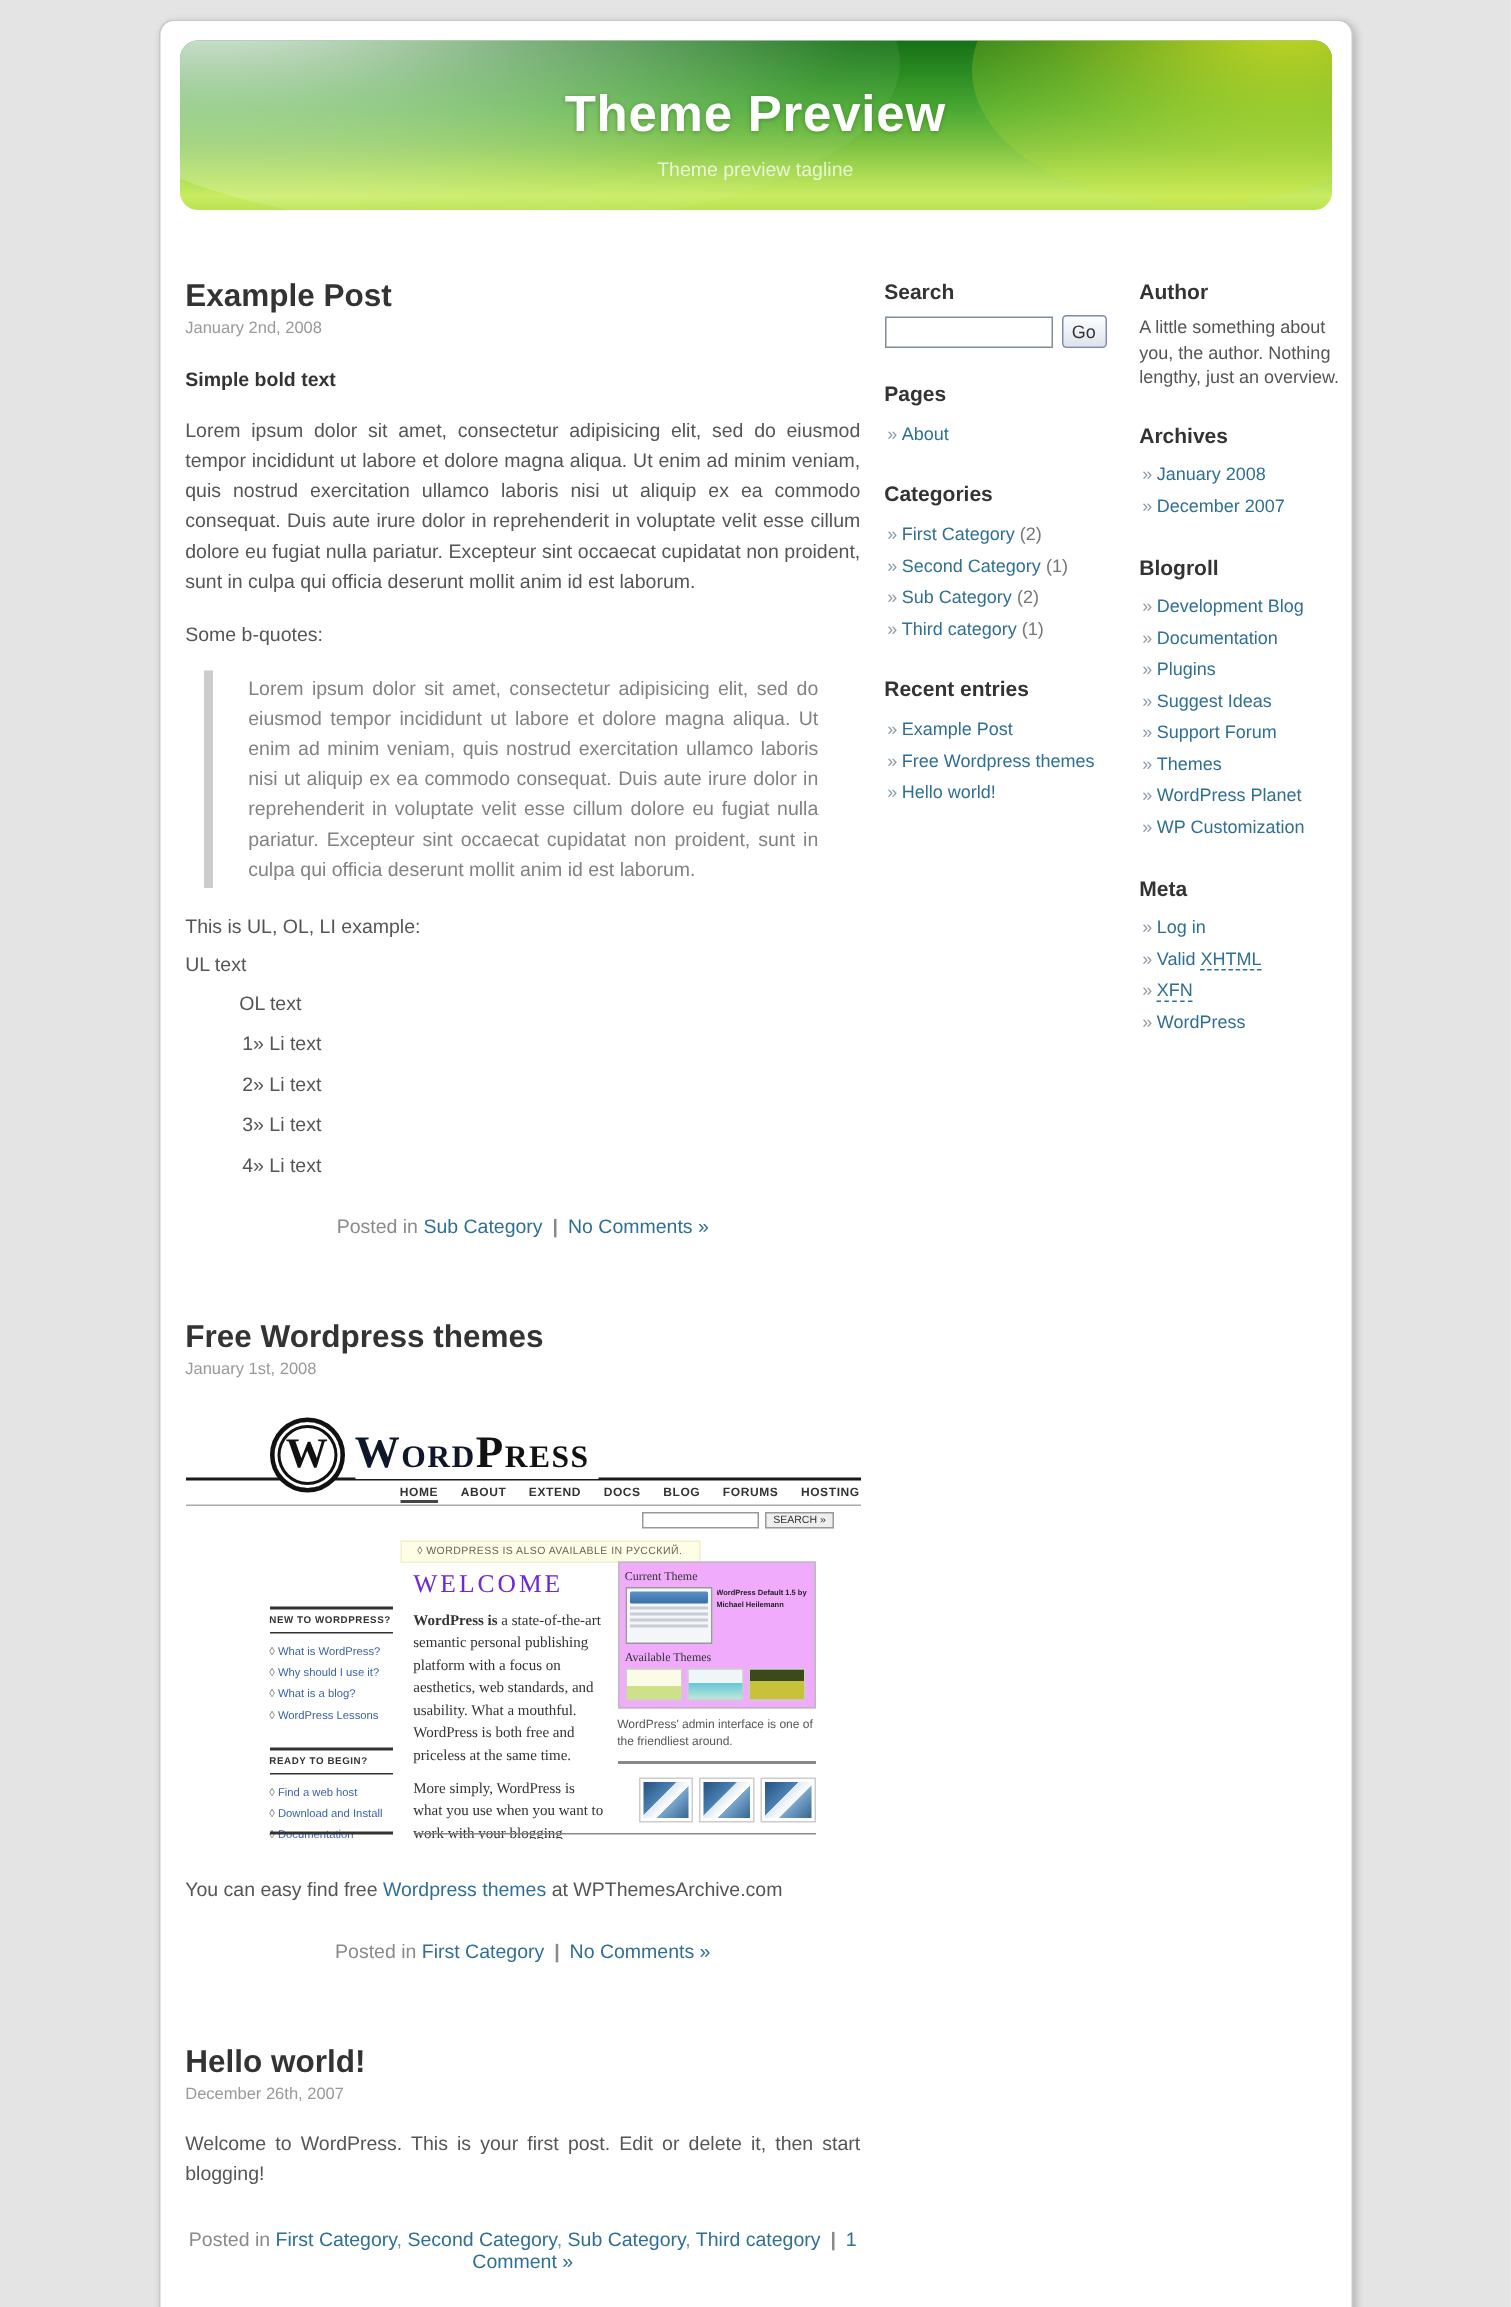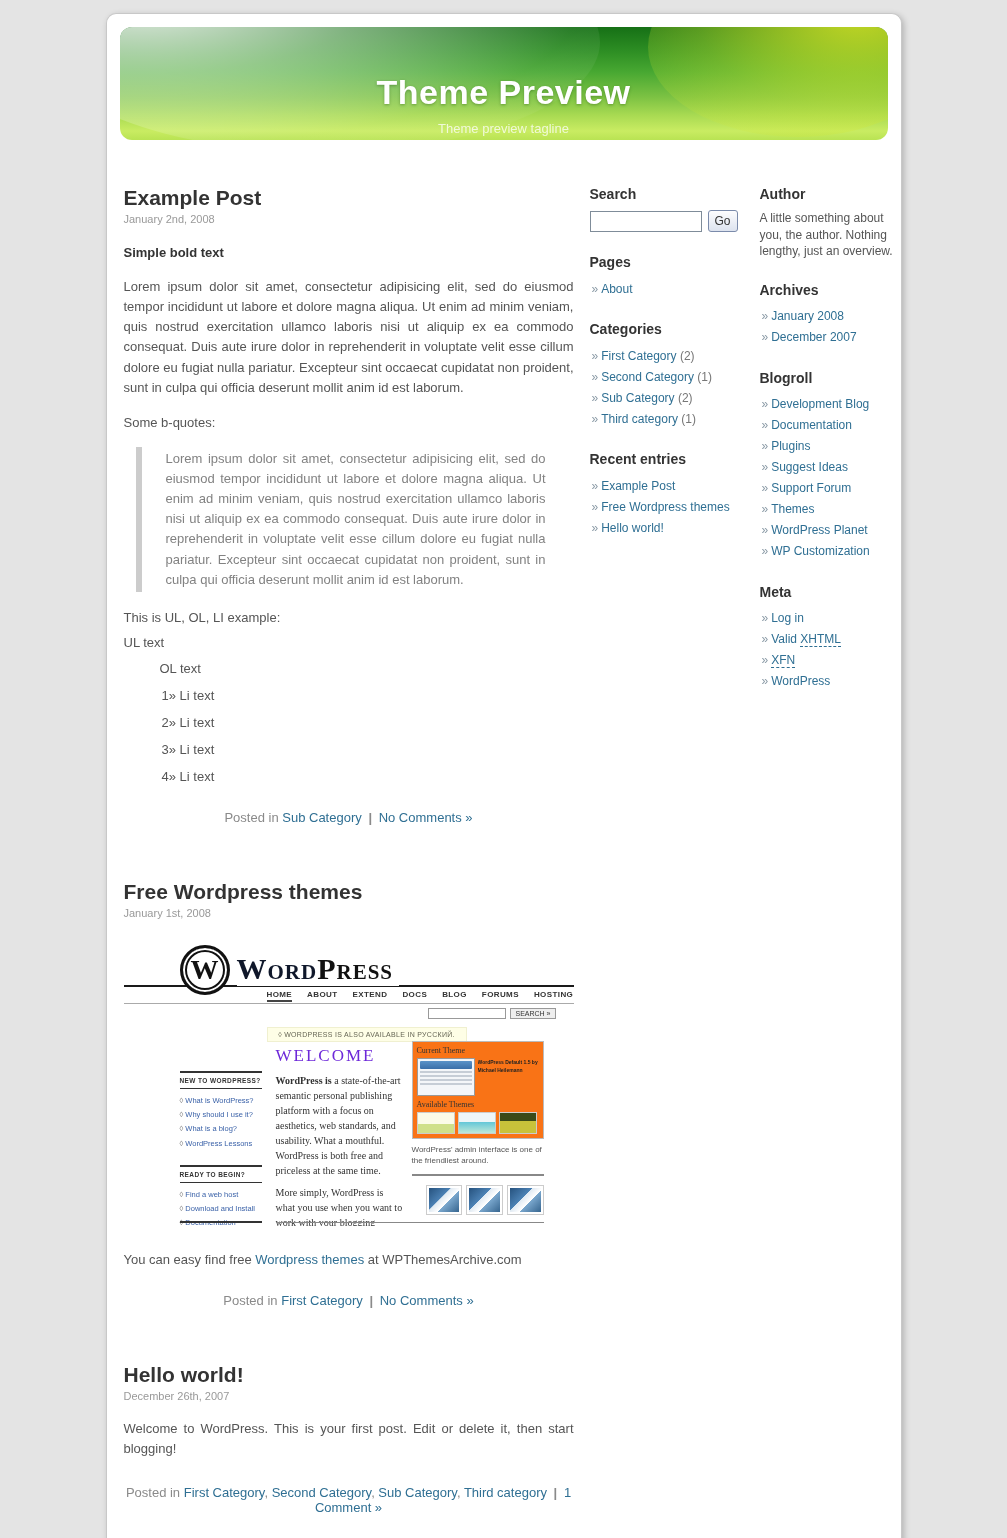--- a/index.html
+++ b/index.html
@@ -13,21 +13,21 @@
           border-bottom:none; border-radius:10px 10px 0 0;
           box-shadow:2px 2px 6px rgba(0,0,0,0.22); position:relative; }
 
   
   #headerimg { margin:13px 13px 0 13px; height:113px; border-radius:12px; position:relative; overflow:hidden;
      background:linear-gradient(180deg,#167016 0%,#2e8f24 22%,#48a832 40%,#7cc243 62%,#a8da52 78%,#c9ec62 92%,#b9e353 100%); }
   #headerimg .gloss { position:absolute; left:-80px; top:-95px; width:560px; height:220px; border-radius:50%;
      background:radial-gradient(ellipse at 18% 30%, rgba(255,255,255,0.95) 0%, rgba(255,255,255,0.45) 35%, rgba(255,255,255,0.08) 68%, rgba(255,255,255,0) 100%); }
   #headerimg .yellow { position:absolute; right:-60px; top:-70px; width:300px; height:180px; border-radius:50%;
      background:radial-gradient(ellipse at 70% 30%, rgba(233,238,40,0.85) 0%, rgba(210,230,50,0.35) 55%, rgba(210,230,50,0) 100%); }
-  #headerimg h1 { position:relative; text-align:center; padding-top:46px; color:#fff; font-size:34px; font-weight:bold;
+  #headerimg h1 { position:relative; text-align:center; padding-top:30px; color:#fff; font-size:34px; font-weight:bold;
      letter-spacing:0.5px; text-shadow:0 1px 3px rgba(40,90,20,0.45); }
   #headerimg .tagline { position:relative; text-align:center; margin-top:9px; color:rgba(255,255,255,0.75); font-size:13px; }
 
   
   #content { display:flex; padding:46px 0 50px 17px; }
   .narrowcolumn { width:450px; }
   .sidebar-mid { width:160px; margin-left:16px; }
   .sidebar-right { width:140px; margin-left:10px; }
 
   .post h2 { font-size:21px; color:#333; font-weight:bold; }
@@ -69,21 +69,21 @@
   .wpshot .col-left .shead { border-top:2px solid #333; border-bottom:1px solid #333; font-size:6.5px; font-weight:bold;
      color:#333; letter-spacing:0.4px; padding:4px 0; }
   .wpshot .col-left ul { list-style:none; margin:5px 0 14px 0; }
   .wpshot .col-left li { font-size:7.5px; color:#3b62a8; line-height:1.9; }
   .wpshot .col-left li::before { content:"◊ "; color:#777; }
   .wpshot .col-mid { position:absolute; left:152px; top:103px; width:127px; }
   .wpshot .col-mid .welcome { font-size:17px; color:#6d28d9; letter-spacing:2px; font-weight:normal; }
   .wpshot .col-mid p { font-size:10px; color:#333; line-height:1.5; margin-top:7px; }
   .wpshot .col-mid a { color:#1f3a6e; font-weight:bold; text-decoration:underline; }
   .wpshot .col-right { position:absolute; left:288px; top:98px; width:132px; font-family:"Liberation Sans", sans-serif; }
-  .wpshot .ct-box { border:1px solid #bbb; background:#f97316; padding:4px; }
+  .wpshot .ct-box { border:1px solid #bbb; background:#f0abfc; padding:4px; }
   .wpshot .ct-label { font-family:"Liberation Serif", serif; font-size:8px; color:#333; margin-bottom:3px; }
   .wpshot .admin-thumb { display:flex; gap:3px; }
   .wpshot .admin-shot { width:58px; height:38px; border:1px solid #999; background:#f4f6f9; padding:2px; }
   .wpshot .admin-shot .bluebar { height:8px; background:linear-gradient(#5a92c8,#3a6ea8); border-radius:1px; }
   .wpshot .admin-shot .gline { height:2px; background:#c6cdd6; margin-top:2px; }
   .wpshot .theme-title { flex:1; font-size:4.5px; color:#444; line-height:1.6; overflow:hidden; }
   .wpshot .theme-title b { display:block; font-size:5px; color:#222; }
   .wpshot .thumbrow { display:flex; gap:3px; margin-top:3px; }
   .wpshot .ththumb { width:38px; height:22px; border:1px solid #ccc; }
   .wpshot .th1 { background:linear-gradient(#fbfbe8 55%,#cfe08a 55%); }

